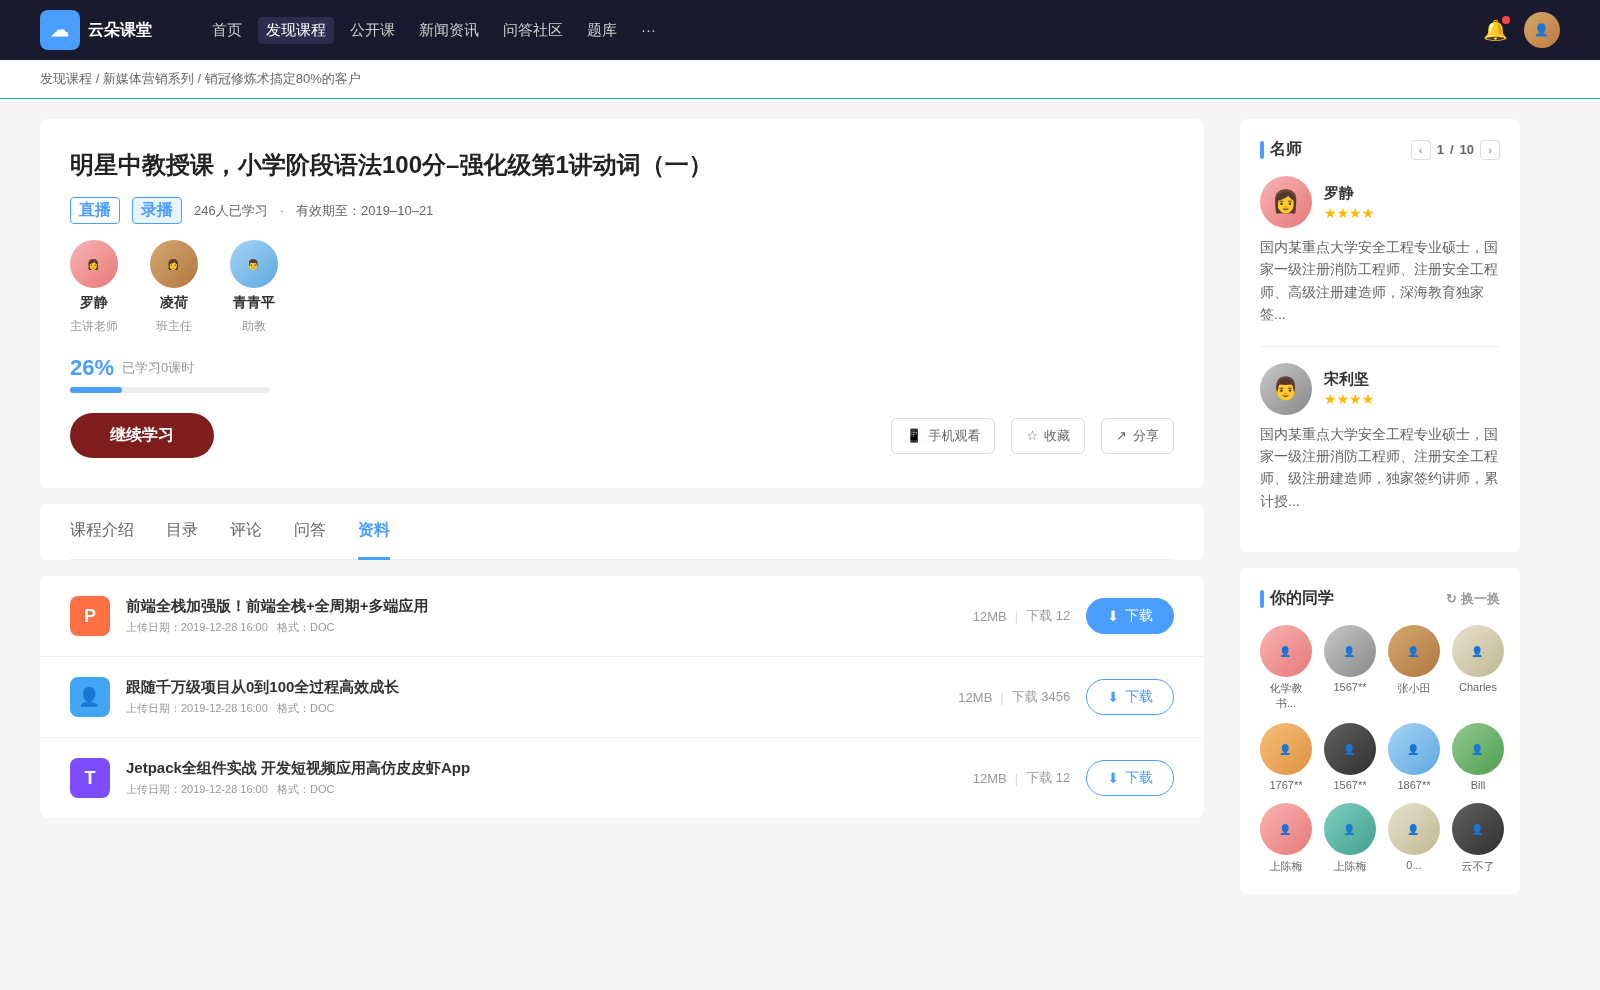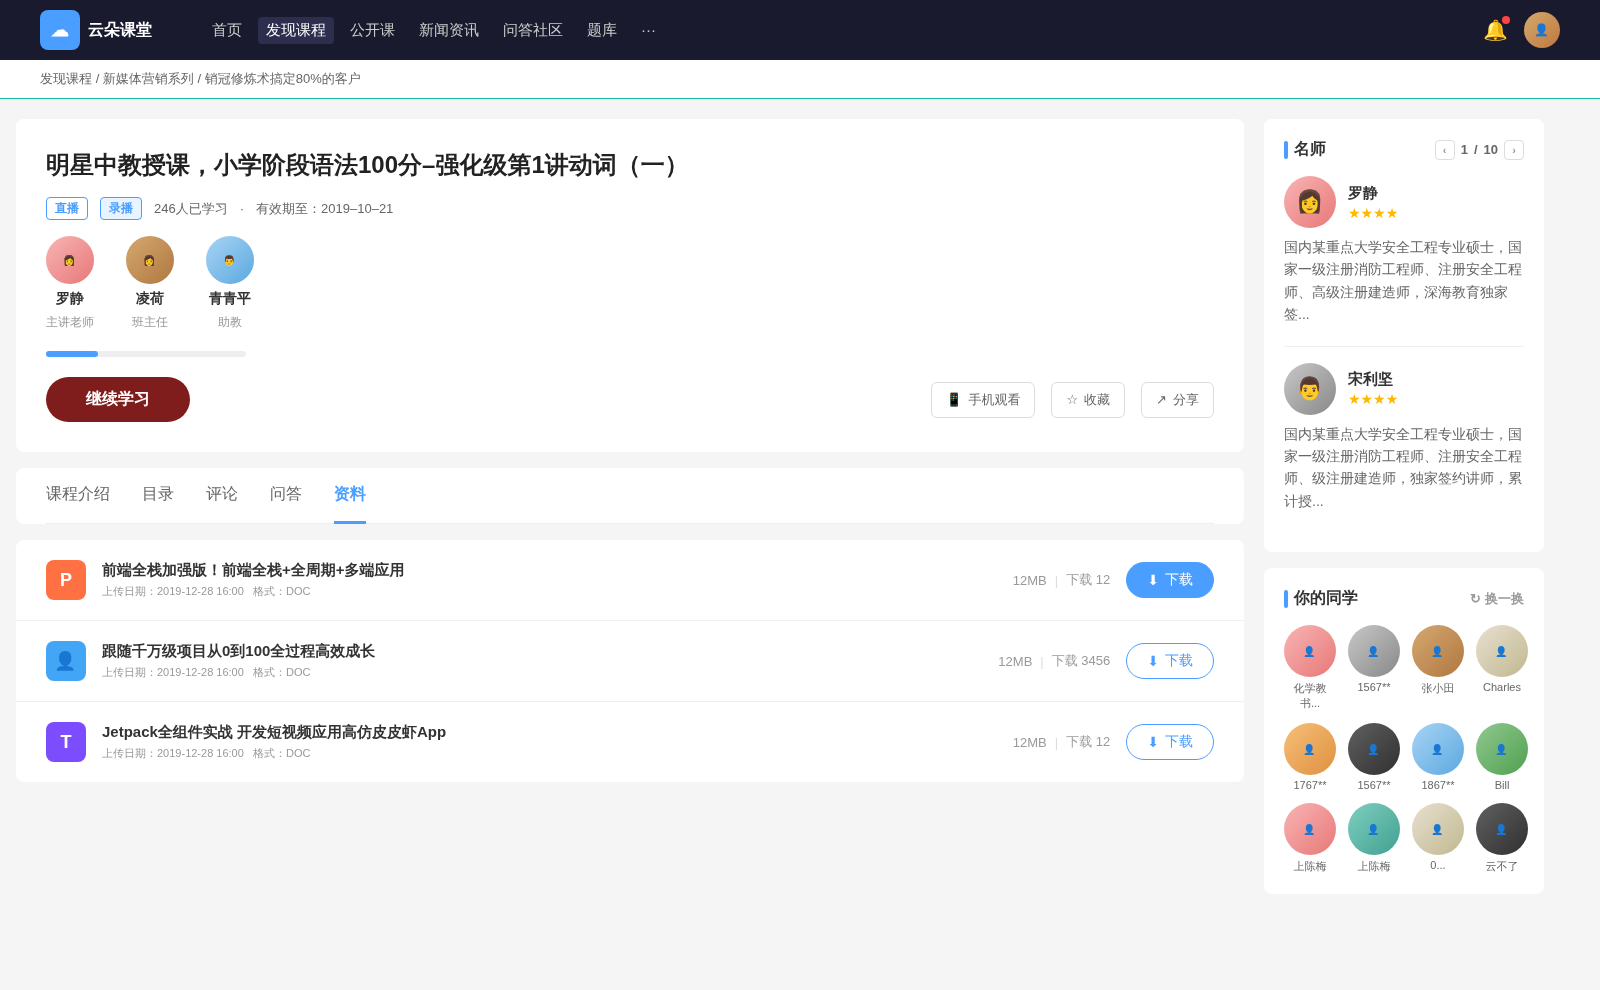--- a/index.html
+++ b/index.html
@@ -16,30 +16,30 @@
     .nav-bell { color: #ccc; font-size: 20px; position: relative; cursor: pointer; }
     .nav-bell-dot { position: absolute; top: -2px; right: -2px; width: 8px; height: 8px; background: #ff4444; border-radius: 50%; }
     .nav-avatar { width: 36px; height: 36px; border-radius: 50%; background: #c8a870; overflow: hidden; cursor: pointer; }
     .nav-avatar-img { width: 100%; height: 100%; background: linear-gradient(135deg, #d4a96a, #c07840); display: flex; align-items: center; justify-content: center; color: #fff; font-size: 12px; }
 
     
     .breadcrumb { background: #fff; padding: 10px 40px; font-size: 13px; color: #999; border-bottom: 1px solid #14b8a6; }
     .breadcrumb span { color: #666; }
 
     
-    .main { display: flex; gap: 20px; padding: 20px 16px; max-width: 1560px; }
+    .main { display: flex; gap: 36px; padding: 20px 40px; max-width: 1560px; }
 
     
     .left { flex: 1; }
 
     
     .course-card { background: #fff; border-radius: 8px; padding: 30px; margin-bottom: 16px; }
     .course-title { font-size: 24px; font-weight: bold; color: #222; margin-bottom: 16px; }
     .course-meta { display: flex; align-items: center; gap: 12px; margin-bottom: 16px; font-size: 13px; color: #666; }
-    .badge { display: inline-block; padding: 2px 8px; border-radius: 4px; font-size: 12px; font-weight: bold; }
+    .badge { display: inline-block; padding: 2px 8px; border-radius: 4px; font-size: 16px; font-weight: bold; }
     .badge-live { border: 1px solid #4a9eff; color: #4a9eff; }
     .badge-record { border: 1px solid #4a9eff; color: #4a9eff; background: #e8f4ff; }
     .teachers { display: flex; gap: 32px; margin-bottom: 20px; }
     .teacher-item { display: flex; flex-direction: column; align-items: center; gap: 6px; }
     .teacher-avatar { width: 48px; height: 48px; border-radius: 50%; overflow: hidden; }
     .teacher-avatar-img { width: 100%; height: 100%; display: flex; align-items: center; justify-content: center; font-size: 10px; color: #fff; }
     .teacher-name { font-size: 14px; font-weight: bold; color: #333; }
     .teacher-role { font-size: 12px; color: #999; }
     .progress-section { margin-bottom: 20px; }
     .progress-info { display: flex; align-items: center; gap: 8px; margin-bottom: 6px; }
@@ -177,20 +177,24 @@
         <div class="teacher-item">
           <div class="teacher-avatar">
             <div class="teacher-avatar-img av-blue">👨</div>
           </div>
           <span class="teacher-name">青青平</span>
           <span class="teacher-role">助教</span>
         </div>
       </div>
 
       <div class="progress-section">
+        <div class="progress-info">
+          <span class="progress-pct">26%</span>
+          <span class="progress-text">已学习0课时</span>
+        </div>
         <div class="progress-bar-bg">
           <div class="progress-bar-fill" style="width:26%"></div>
         </div>
       </div>
 
       <div class="course-actions">
         <button class="btn-continue">继续学习</button>
         <div class="action-btns">
           <button class="action-btn">
             <span>📱</span>

